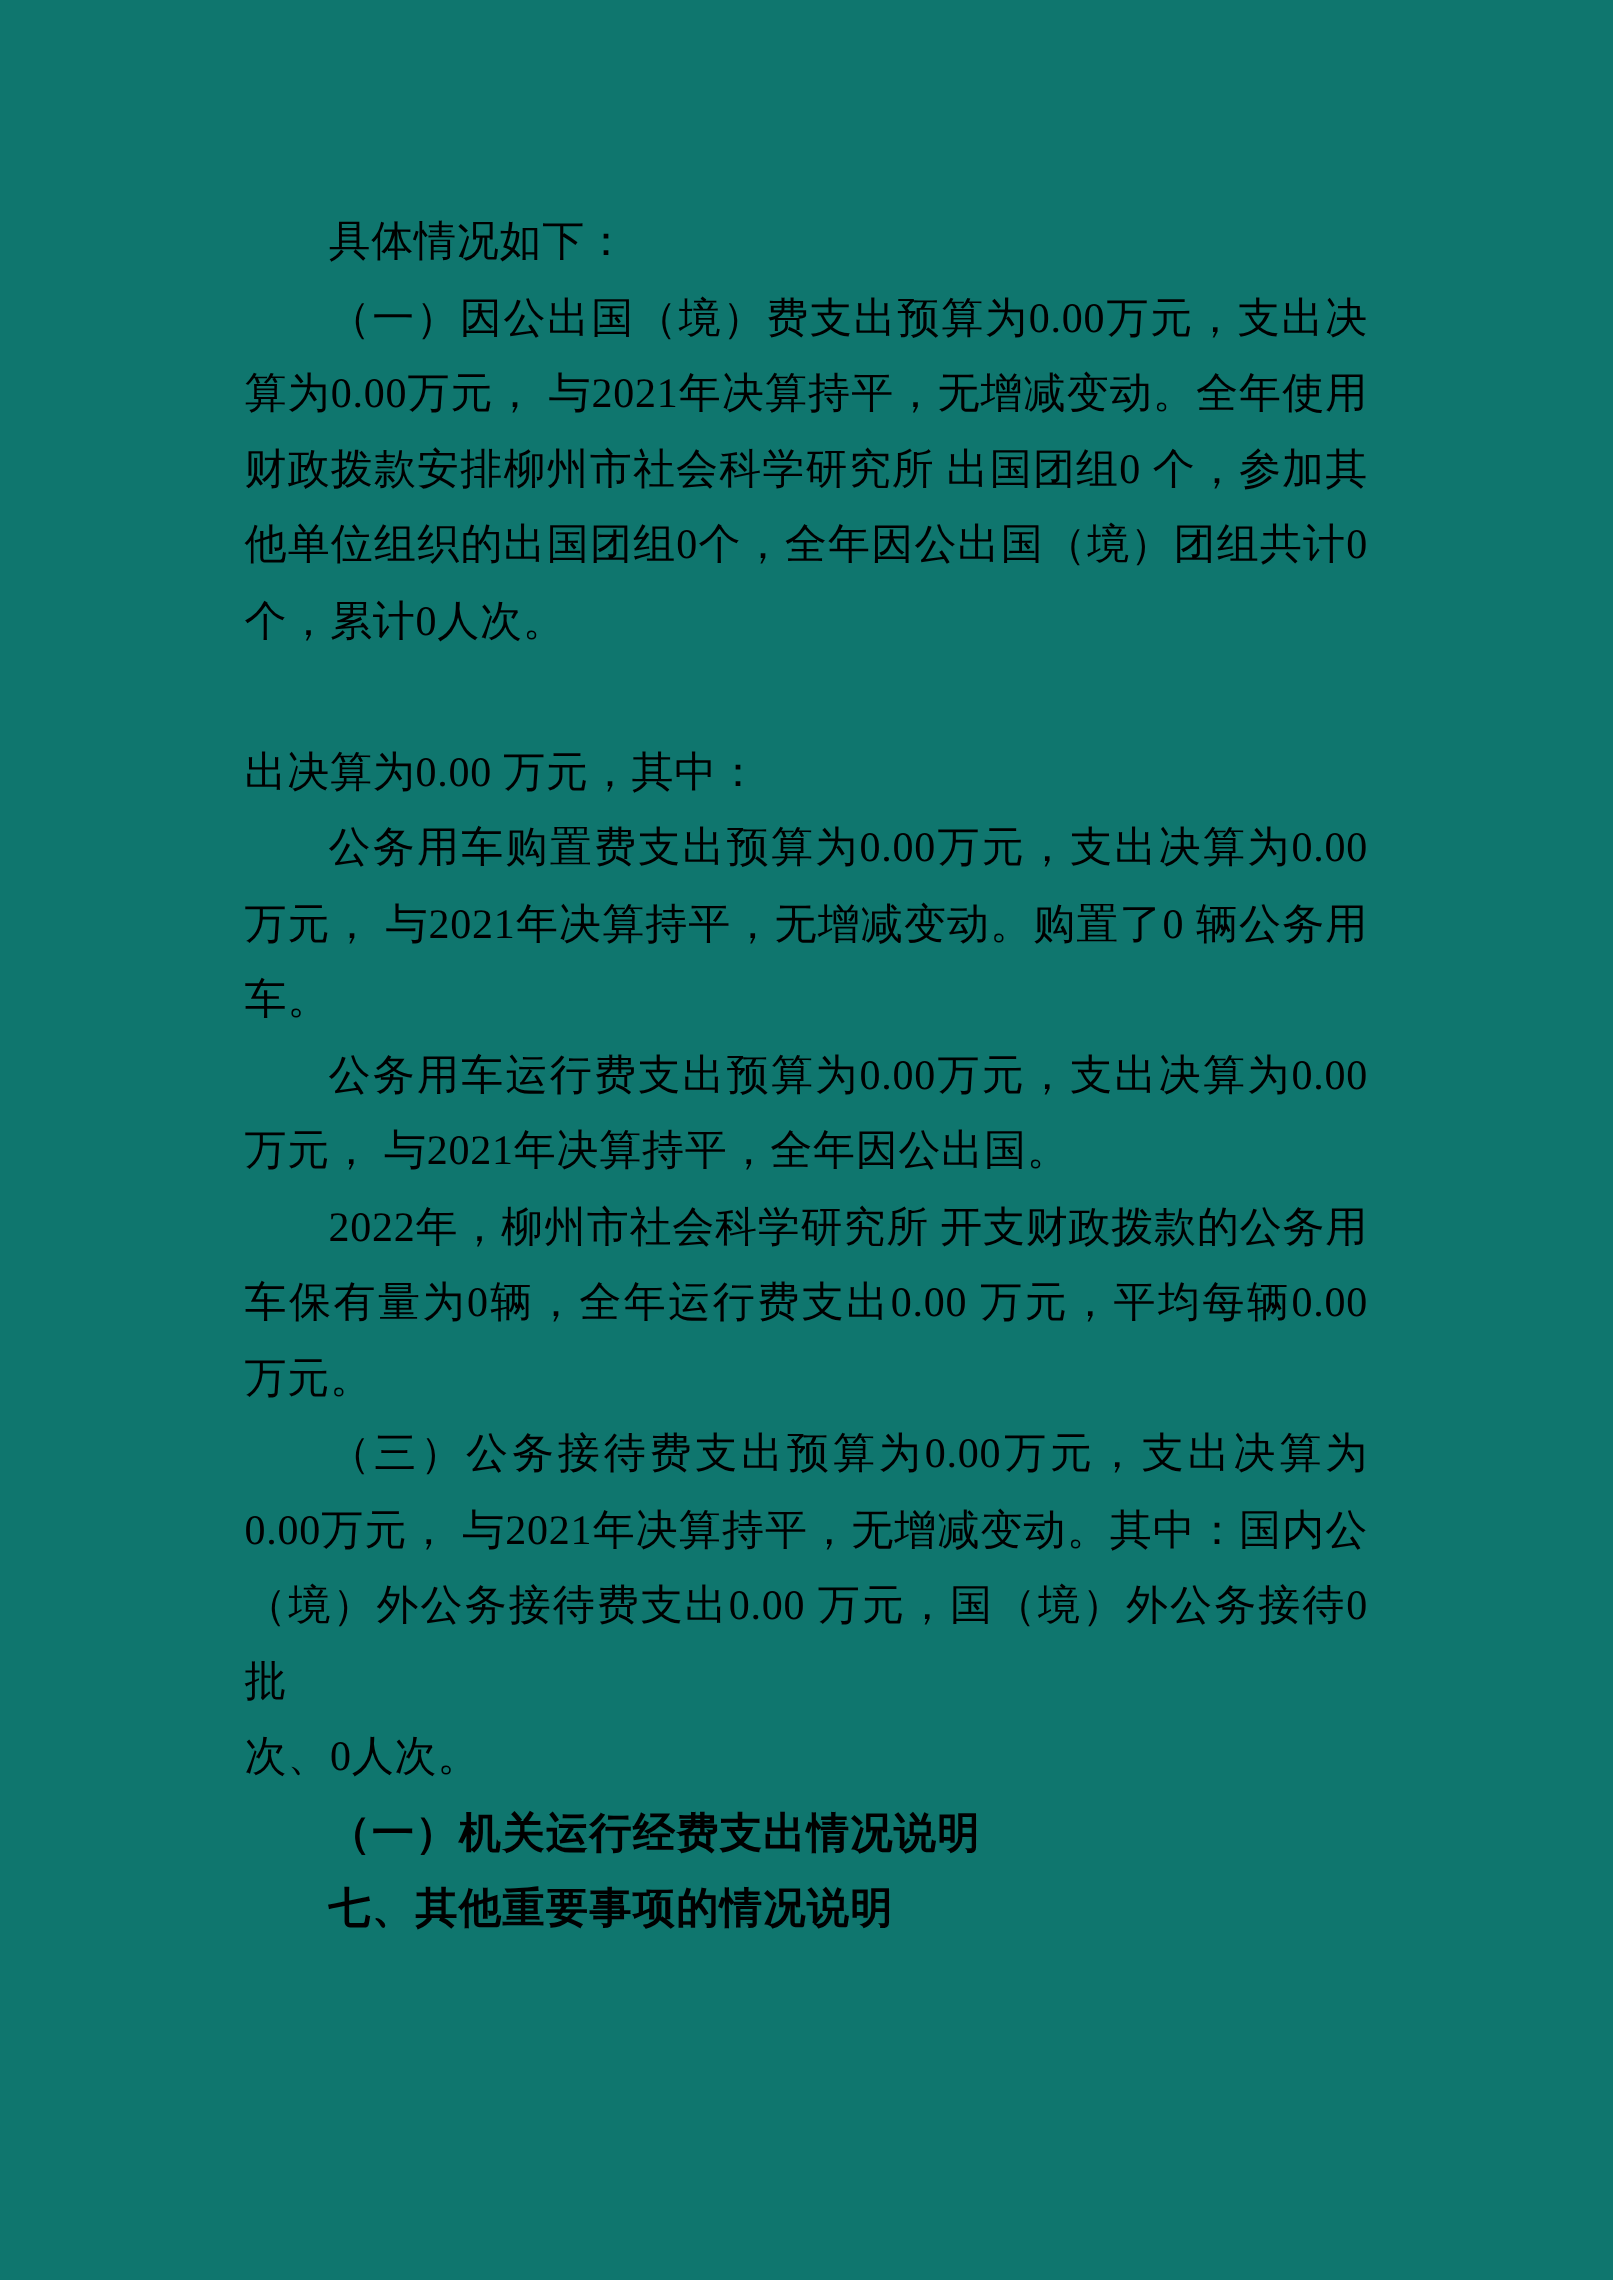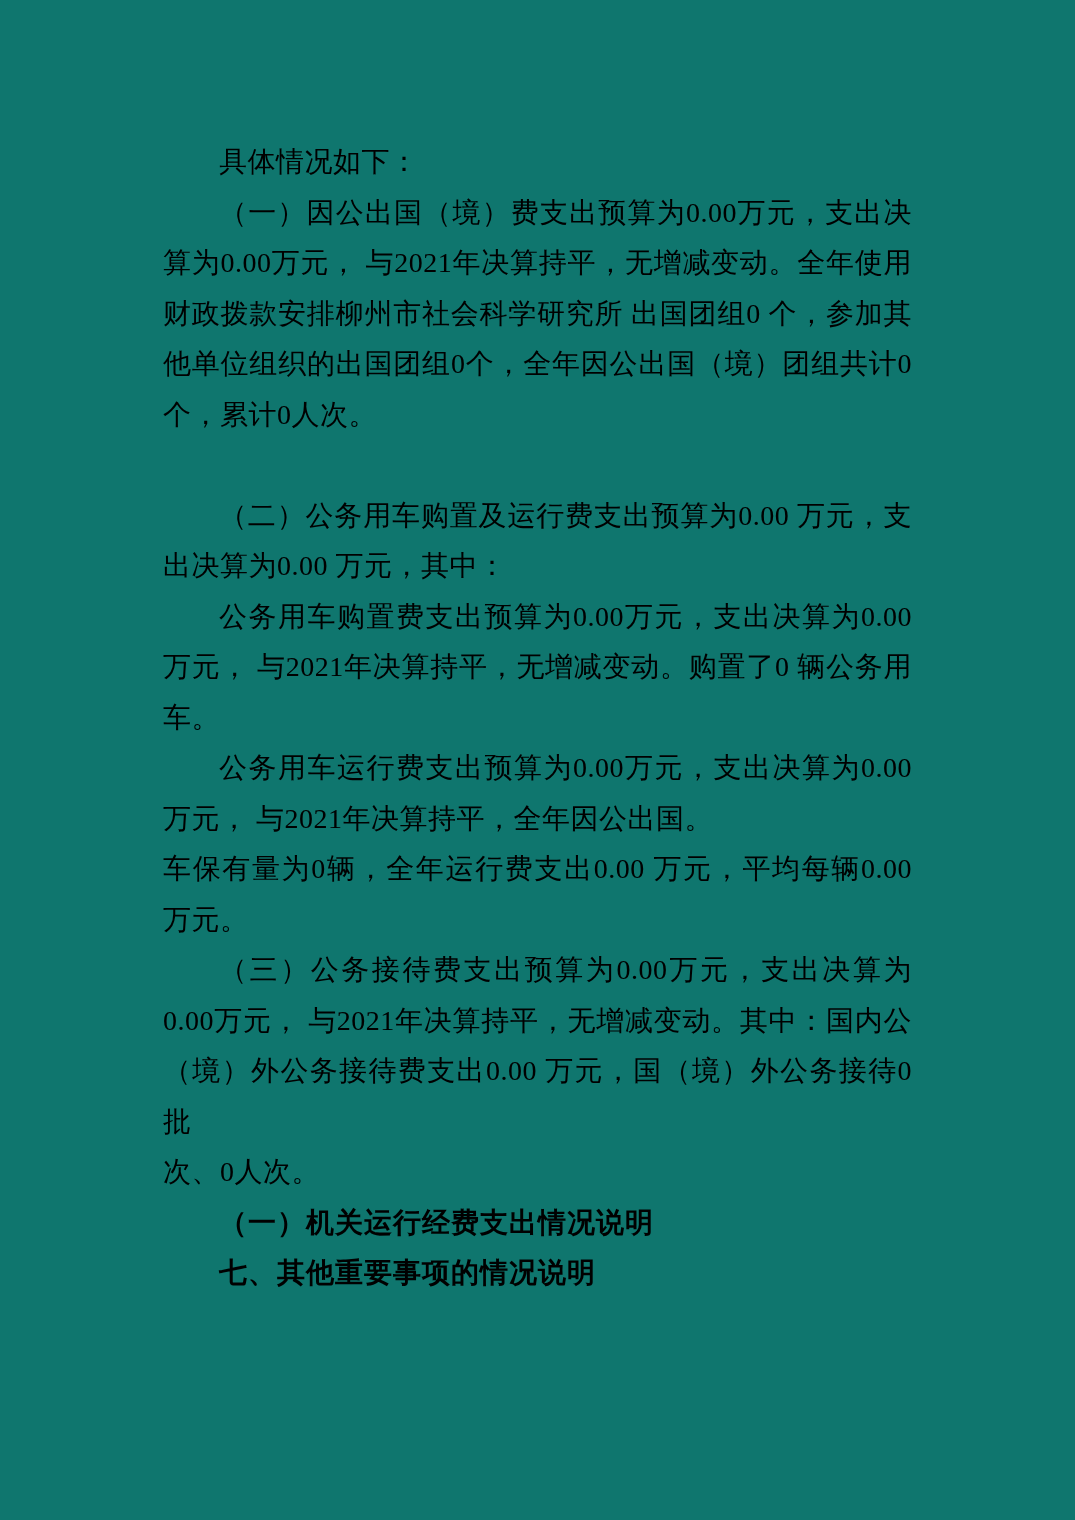--- a/index.html
+++ b/index.html
@@ -46,27 +46,27 @@
 
 <div class="page">
   <div class="content">
     <div class="ln ind">具体情况如下：</div>
     <div class="ln ind just">（一）因公出国（境）费支出预算为0.00万元，支出决</div>
     <div class="ln just">算为0.00万元， 与2021年决算持平，无增减变动。全年使用</div>
     <div class="ln just">财政拨款安排柳州市社会科学研究所 出国团组0 个，参加其</div>
     <div class="ln just">他单位组织的出国团组0个，全年因公出国（境）团组共计0</div>
     <div class="ln">个，累计0人次。</div>
     <div class="ln"></div>
-    <div class="ln ind just">（二）公务用车购置及运行费支出预算为0.00 万元，支</div>
     <div class="ln">出决算为0.00 万元，其中：</div>
     <div class="ln ind just">公务用车购置费支出预算为0.00万元，支出决算为0.00</div>
     <div class="ln just">万元， 与2021年决算持平，无增减变动。购置了0 辆公务用</div>
     <div class="ln">车。</div>
     <div class="ln ind just">公务用车运行费支出预算为0.00万元，支出决算为0.00</div>
     <div class="ln">万元， 与2021年决算持平，全年因公出国。</div>
+    <div class="ln ind just">2022年，柳州市社会科学研究所 开支财政拨款的公务用</div>
     <div class="ln just">车保有量为0辆，全年运行费支出0.00 万元，平均每辆0.00</div>
     <div class="ln">万元。</div>
     <div class="ln ind just">（三）公务接待费支出预算为0.00万元，支出决算为</div>
     <div class="ln just">0.00万元， 与2021年决算持平，无增减变动。其中：国内公</div>
     <div class="ln just">（境）外公务接待费支出0.00 万元，国（境）外公务接待0 批</div>
     <div class="ln">次、0人次。</div>
     <div class="ln ind bold">（一）机关运行经费支出情况说明</div>
     <div class="ln ind bold">七、其他重要事项的情况说明</div>
   </div>
 </div>

